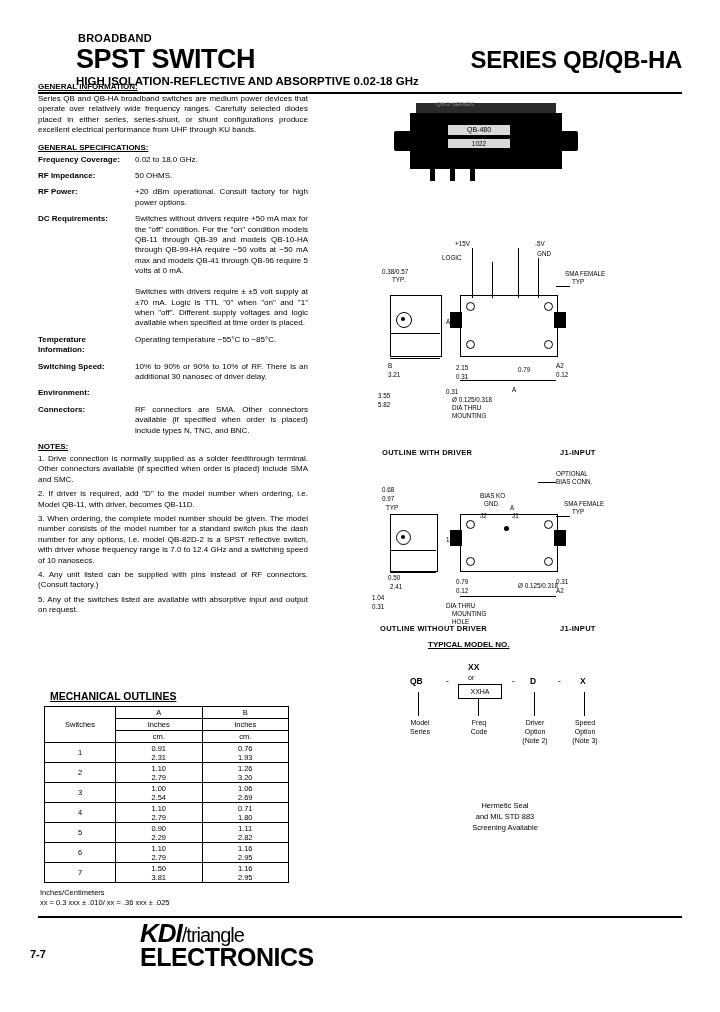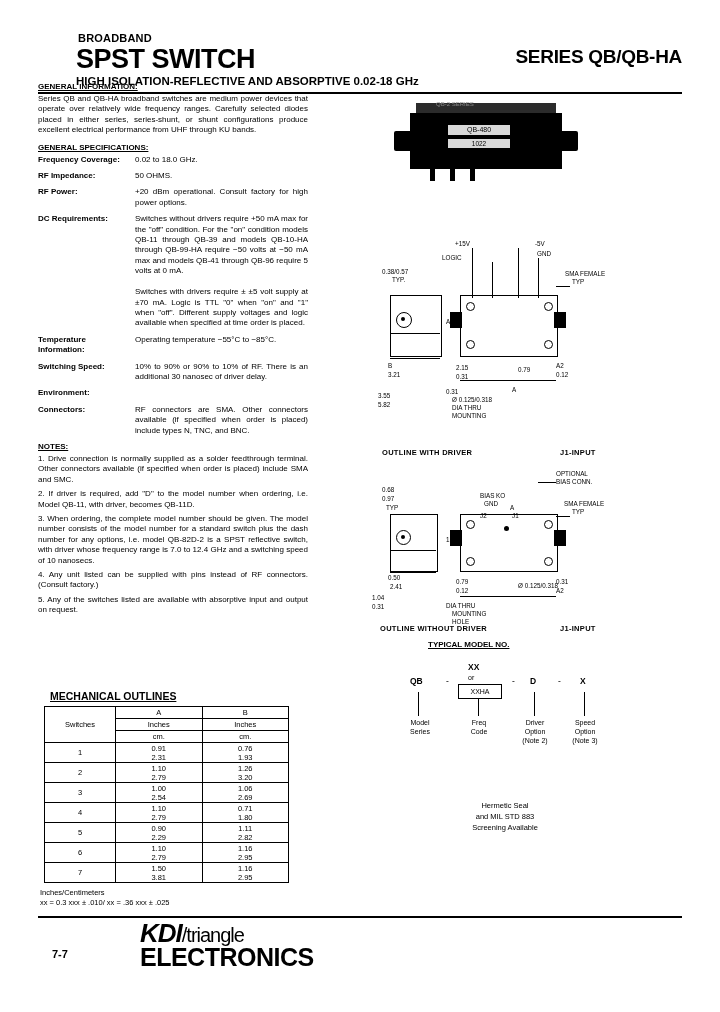--- a/index.html
+++ b/index.html
@@ -3,21 +3,21 @@
 <meta charset="utf-8">
 <style>
   html,body{margin:0;padding:0;background:#ffffff;}
   body{width:720px;height:1012px;font-family:"Liberation Sans",sans-serif;color:#000;position:relative;overflow:hidden;}
   .page{position:absolute;left:0;top:0;width:720px;height:1012px;}
   .sheet{position:absolute;left:38px;top:18px;width:644px;height:950px;}
 
   
   .hdr-broadband{position:absolute;left:40px;top:14px;font-size:11px;font-weight:bold;letter-spacing:.2px;}
   .hdr-title{position:absolute;left:38px;top:26px;font-size:27px;font-weight:bold;letter-spacing:-0.5px;}
-  .hdr-series{position:absolute;right:0px;top:28px;font-size:19px;font-weight:bold;letter-spacing:-0.3px;}
+  .hdr-series{position:absolute;right:0px;top:28px;font-size:24px;font-weight:bold;letter-spacing:-0.3px;}
   .hdr-sub{position:absolute;left:38px;top:57px;font-size:11.5px;font-weight:bold;}
   .rule{position:absolute;left:0;top:0;width:644px;height:2px;background:#000;}
 
   
   .lcol{position:absolute;left:38px;top:82px;width:270px;}
   .sec-head{font-size:8px;font-weight:bold;text-decoration:underline;margin-bottom:3px;}
   .para{font-size:8px;line-height:10.4px;text-align:justify;margin-bottom:7px;}
   .spec-row{display:flex;font-size:8px;line-height:10.4px;margin-bottom:6px;}
   .spec-k{width:93px;flex:0 0 93px;font-weight:bold;padding-right:4px;}
   .spec-v{flex:1;text-align:justify;}
@@ -57,21 +57,21 @@
   .tm{position:absolute;left:400px;top:640px;width:240px;}
   .tm-head{position:absolute;left:28px;top:0;font-size:8px;font-weight:bold;text-decoration:underline;}
   .tm-code{position:absolute;font-size:8.5px;font-weight:bold;}
   .tm-box{position:absolute;border:1px solid #000;font-size:7px;text-align:center;}
   .tm-leg{position:absolute;font-size:7px;text-align:center;line-height:9px;}
   .tm-tick{position:absolute;background:#000;width:1px;}
   .tm-foot{position:absolute;left:38px;top:160px;width:170px;text-align:center;font-size:7.5px;line-height:11px;}
 
   
   .foot-rule{position:absolute;left:38px;top:916px;width:644px;height:2px;background:#000;}
-  .pg{position:absolute;left:52px;top:948px;font-size:11px;font-weight:bold;}
+  .pg{position:absolute;left:30px;top:948px;font-size:11px;font-weight:bold;}
   .kdi{position:absolute;left:140px;top:918px;}
   .kdi-1{font-size:26px;font-weight:bold;font-style:italic;letter-spacing:-1px;}
   .kdi-1 .tri{font-style:normal;font-weight:normal;font-size:20px;}
   .kdi-2{font-size:25px;font-weight:bold;letter-spacing:-0.5px;margin-top:-6px;}
   .addr{position:absolute;left:288px;top:930px;font-size:10px;line-height:14px;}
 </style>
 </head>
 <body>
 
 <div class="page">

